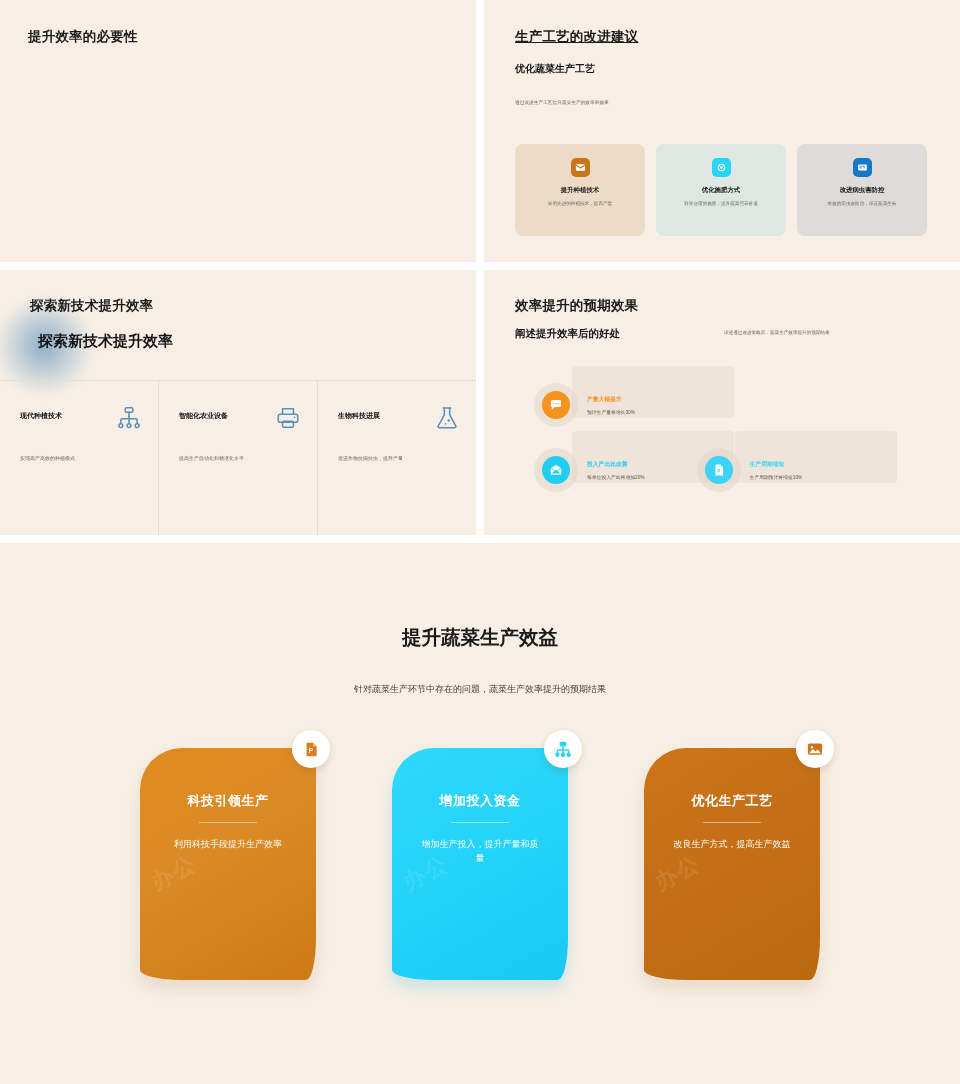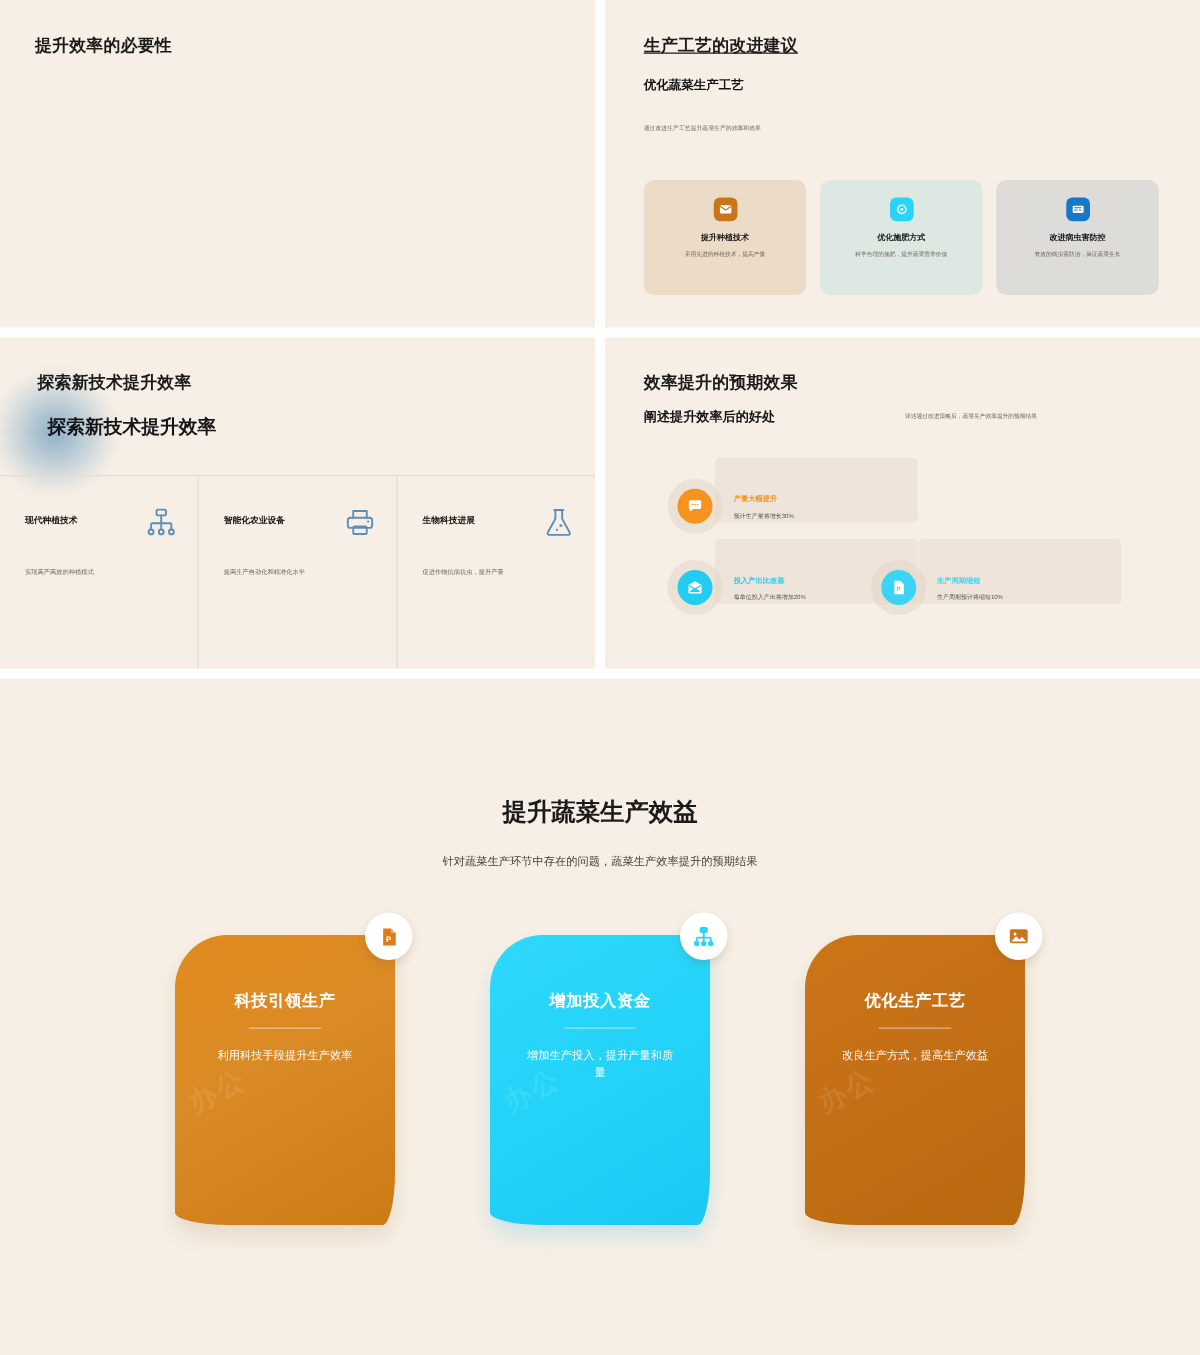--- a/index.html
+++ b/index.html
@@ -168,21 +168,21 @@
   .mcard .mt { font-size: 5.8px; font-weight: bold; }
   .mcard .md { margin-top: 5px; font-size: 4.8px; color: #5d554d; }
 
   
   .w-title {
     position: absolute; left: 63px; top: 40px;
     font-size: 27px; font-weight: bold; color: #151515;
     letter-spacing: .6px;
   }
   .w-h {
-    position: absolute; left: 0; right: 0; top: 93px;
+    position: absolute; left: 0; right: 0; top: 81px;
     text-align: center;
     font-size: 19.5px; font-weight: bold; color: #1a1a1a;
   }
   .w-d {
     position: absolute; left: 0; right: 0; top: 140px;
     text-align: center;
     font-size: 9px; color: #463f38;
   }
   .w-cards {
     position: absolute; left: 0; right: 0; top: 205px;

